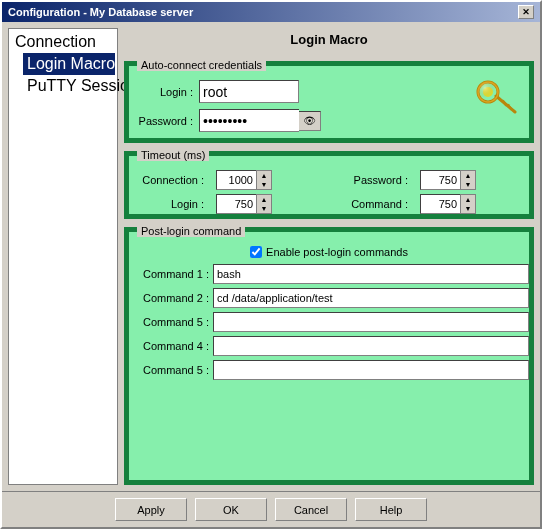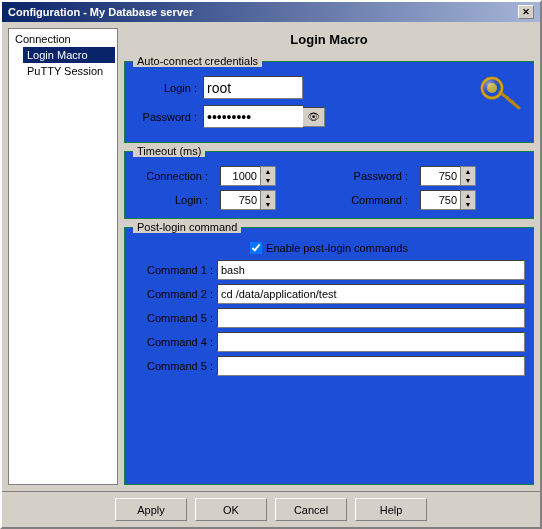--- a/index.html
+++ b/index.html
@@ -56,21 +56,21 @@
       width: 110px;
       background: white;
       border: 1px solid #808080;
       border-top: 1px solid #808080;
       padding: 2px;
     }
     .sidebar-item {
       padding: 2px 4px;
       cursor: pointer;
       white-space: nowrap;
-      font-size: 11px;
+      font-size: 16px;
     }
     .sidebar-item.selected {
       background: #0a246a;
       color: white;
     }
     .sidebar-item.root {
       margin-left: 0;
     }
     .sidebar-item.child {
       margin-left: 12px;
@@ -82,25 +82,25 @@
       gap: 8px;
     }
     .panel-title {
       text-align: center;
       font-size: 13px;
       font-weight: bold;
       padding: 4px 0 6px 0;
       color: #000;
     }
     .group-box {
-      border: 1px solid #15803d;
-      padding: 8px;
+      border: 5px solid #15803d;
+      padding: 0;
       padding-top: 14px;
       position: relative;
-      background: #1d4ed8;
+      background: #86efac;
     }
     .group-box-label {
       position: absolute;
       top: -7px;
       left: 8px;
       background: #d4d0c8;
       padding: 0 4px;
       font-size: 11px;
     }
     .form-row {

